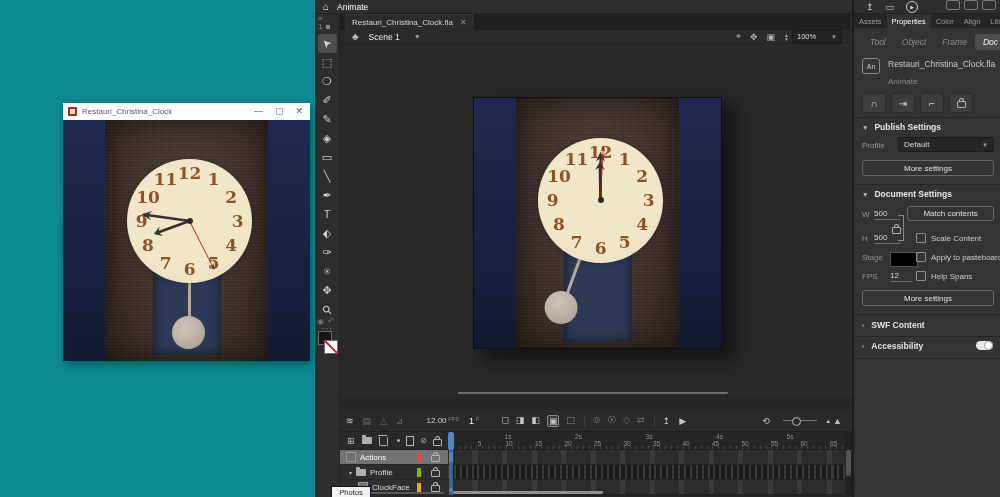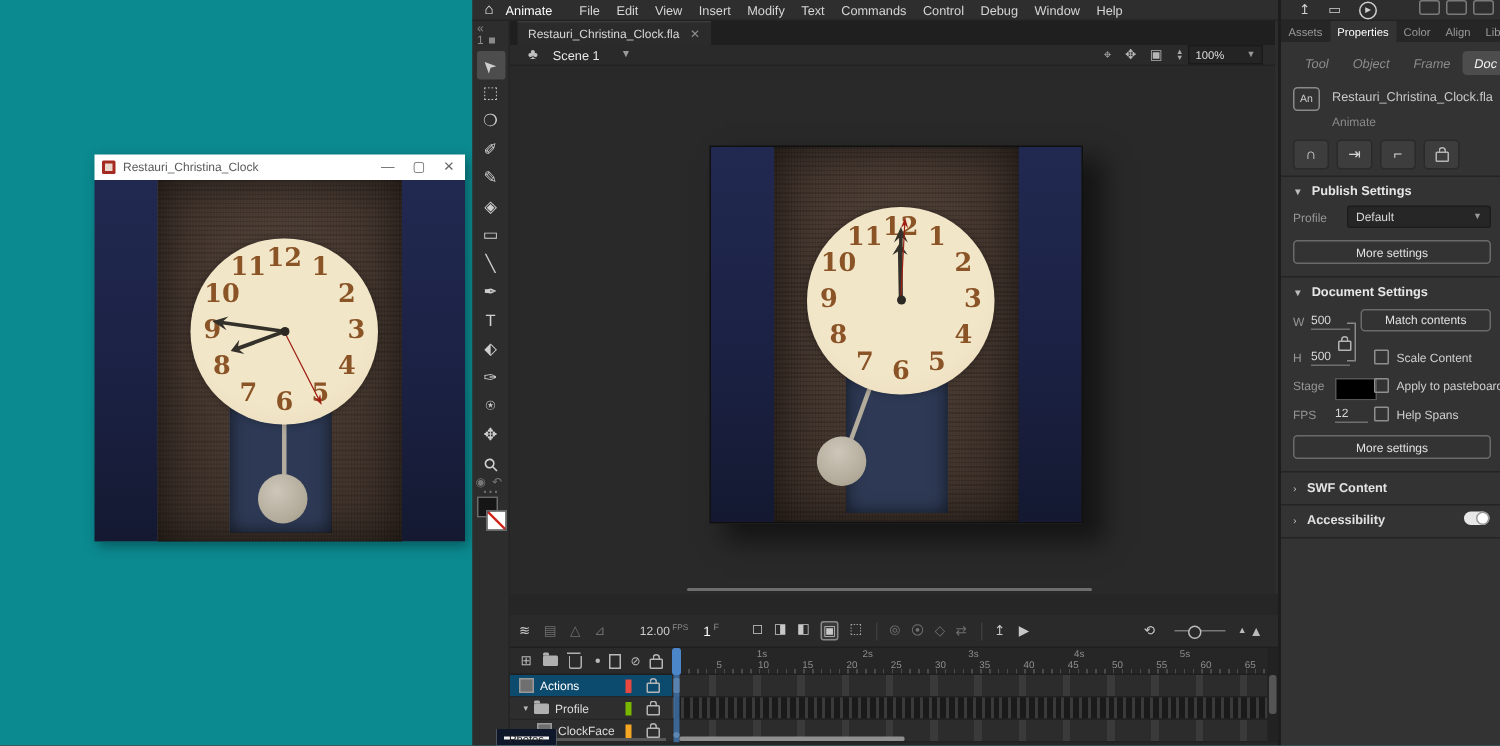--- a/index.html
+++ b/index.html
@@ -121,21 +121,21 @@
   .ifolder{width:10px;height:7px;background:#b0b0b0;border-radius:1px;position:relative;display:inline-block;}
   .ifolder::before{content:"";position:absolute;top:-2px;left:0;width:4px;height:2px;background:#b0b0b0;border-radius:1px 1px 0 0;}
   .itrash{width:7px;height:8px;border:1px solid #b0b0b0;border-top:none;border-radius:0 0 2px 2px;position:relative;display:inline-block;margin-top:2px;}
   .itrash::before{content:"";position:absolute;top:-2px;left:-2px;width:9px;height:1px;background:#b0b0b0;}
   .ilock{width:7px;height:5px;border:1px solid #b5b5b5;border-radius:1px;position:relative;display:inline-block;margin-top:3px;}
   .ilock::before{content:"";position:absolute;width:3px;height:3px;border:1px solid #b5b5b5;border-bottom:none;border-radius:3px 3px 0 0;left:1px;top:-4px;}
   .ipage{width:8px;height:8px;border:1px solid #9a9a9a;background:#6f6f6f;display:inline-block;}
   .outline-sq{width:6px;height:8px;border:1px solid #b9b9b9;display:inline-block;}
   #layers{position:absolute;left:0;top:54px;width:108px;}
   .lrow{height:15px;display:flex;align-items:center;background:#2e2e2e;border-bottom:1px solid #262626;box-sizing:border-box;color:#ddd;}
-  .lrow.sel{background:#0c4a6e;color:#fff;}
+  .lrow.sel{background:#737373;color:#fff;}
   .lrow .nm{font-size:8px;margin-left:4px;white-space:nowrap;overflow:hidden;flex:1;}
   .lrow .chip{width:4px;height:9px;margin-right:10px;}
   .lrow .lk{margin-right:8px;}
   .lrow .cv{font-size:6px;color:#bbb;margin-left:3px;}
   #layers-hscroll{position:absolute;left:8px;top:96px;width:96px;height:2px;background:#585858;}
 
   
   #framearea{position:absolute;left:108px;top:36px;width:397px;height:63px;overflow:hidden;background:#262626;}
   #ruler{position:absolute;left:0;top:0;width:100%;height:18px;border-bottom:1px solid #1f1f1f;box-sizing:border-box;}
   #ruler::after{content:"";position:absolute;left:0;bottom:0;width:100%;height:3px;
@@ -187,21 +187,21 @@
   .chainlink{position:absolute;left:41px;top:215px;width:8px;height:26px;border-right:1px solid #8a8a8a;}
   .chainlink::before,.chainlink::after{content:"";position:absolute;right:0;width:5px;height:1px;background:#8a8a8a;}
   .chainlink::before{top:0;} .chainlink::after{bottom:0;}
   .chainlock{position:absolute;left:38px;top:224px;}
   .rp-collapsed{position:absolute;left:8px;font-size:8.5px;font-weight:bold;color:#e2e2e2;}
   .rp-collapsed .c{font-size:7px;color:#bbb;margin-right:7px;font-weight:normal;}
   .toggle{position:absolute;width:17px;height:9px;border-radius:5px;background:#e8e8e8;}
   .toggle .knob{position:absolute;right:0px;top:0px;width:9px;height:9px;border-radius:50%;background:#fff;border:1px solid #999;box-sizing:border-box;}
 
   
-  #photos-tip{left:331px;top:486px;width:40px;height:12px;background:#f2f2f2;border:5px solid #0f172a;color:#222;font-size:7.5px;display:flex;align-items:center;justify-content:center;box-sizing:border-box;}
+  #photos-tip{left:331px;top:486px;width:40px;height:12px;background:#f2f2f2;border:1px solid #0f172a;color:#222;font-size:7.5px;display:flex;align-items:center;justify-content:center;box-sizing:border-box;}
 </style>
 </head>
 <body>
 
 <div id="screen">
 
   <div class="abs" id="preview-window">
     <div class="pw-titlebar">
       <div class="pw-appicon"></div>
       <div class="pw-title">Restauri_Christina_Clock</div>
@@ -243,33 +243,20 @@
           <div class="cs-hub"></div>
         </div>
       </div>
   </div>
 
   <div class="abs" id="app">
 
     <div class="abs" id="menubar">
       <span class="home">⌂</span>
       <span class="brand">Animate</span>
-      <span id="menu-items" style="display:flex;">
-          <span class="mitem">File</span>
-          <span class="mitem">Edit</span>
-          <span class="mitem">View</span>
-          <span class="mitem">Insert</span>
-          <span class="mitem">Modify</span>
-          <span class="mitem">Text</span>
-          <span class="mitem">Commands</span>
-          <span class="mitem">Control</span>
-          <span class="mitem">Debug</span>
-          <span class="mitem">Window</span>
-          <span class="mitem">Help</span>
-        </span>
     </div>
 
     <div class="abs" id="toolscol">
       <div class="tools-head">
         <span>«</span><br>
         <span>1</span><span class="sq"></span>
       </div>
       <div id="toollist">
           <div class="tool sel">
             <span class="g">➤</span>

